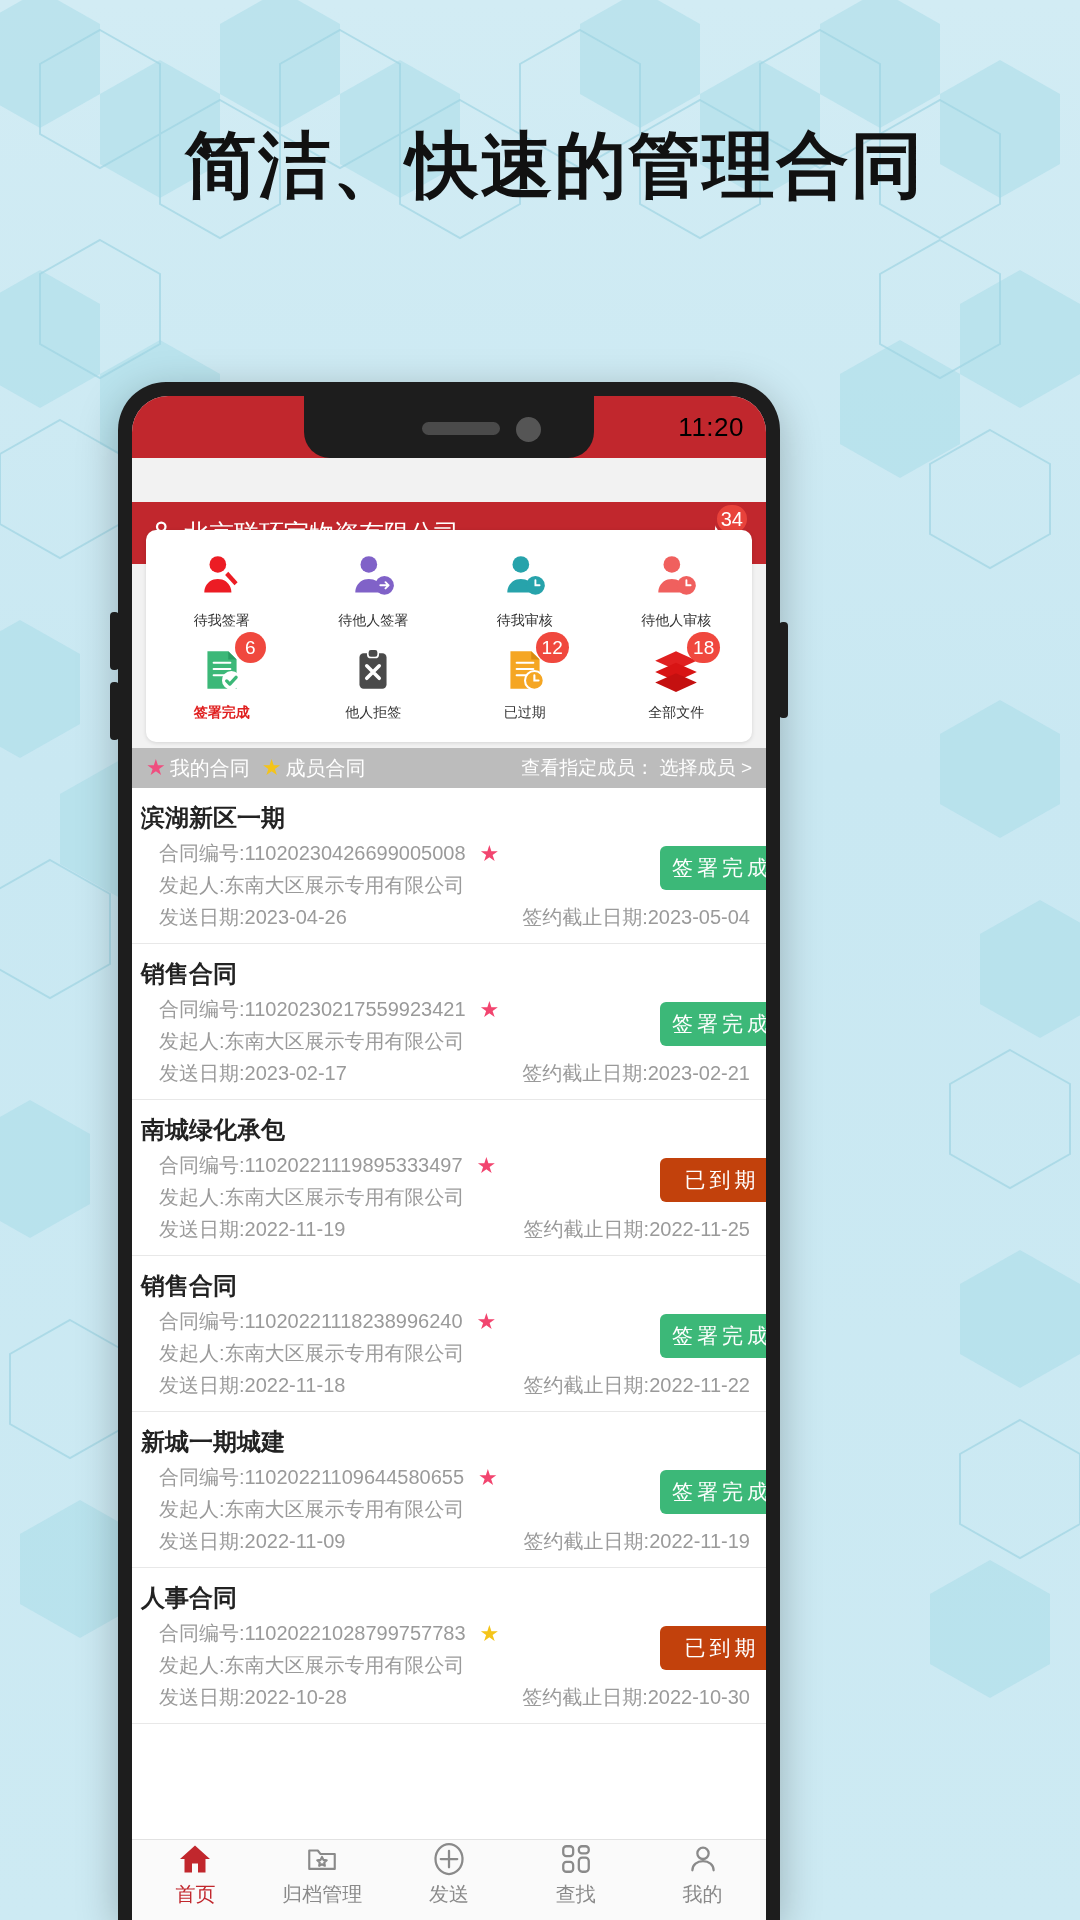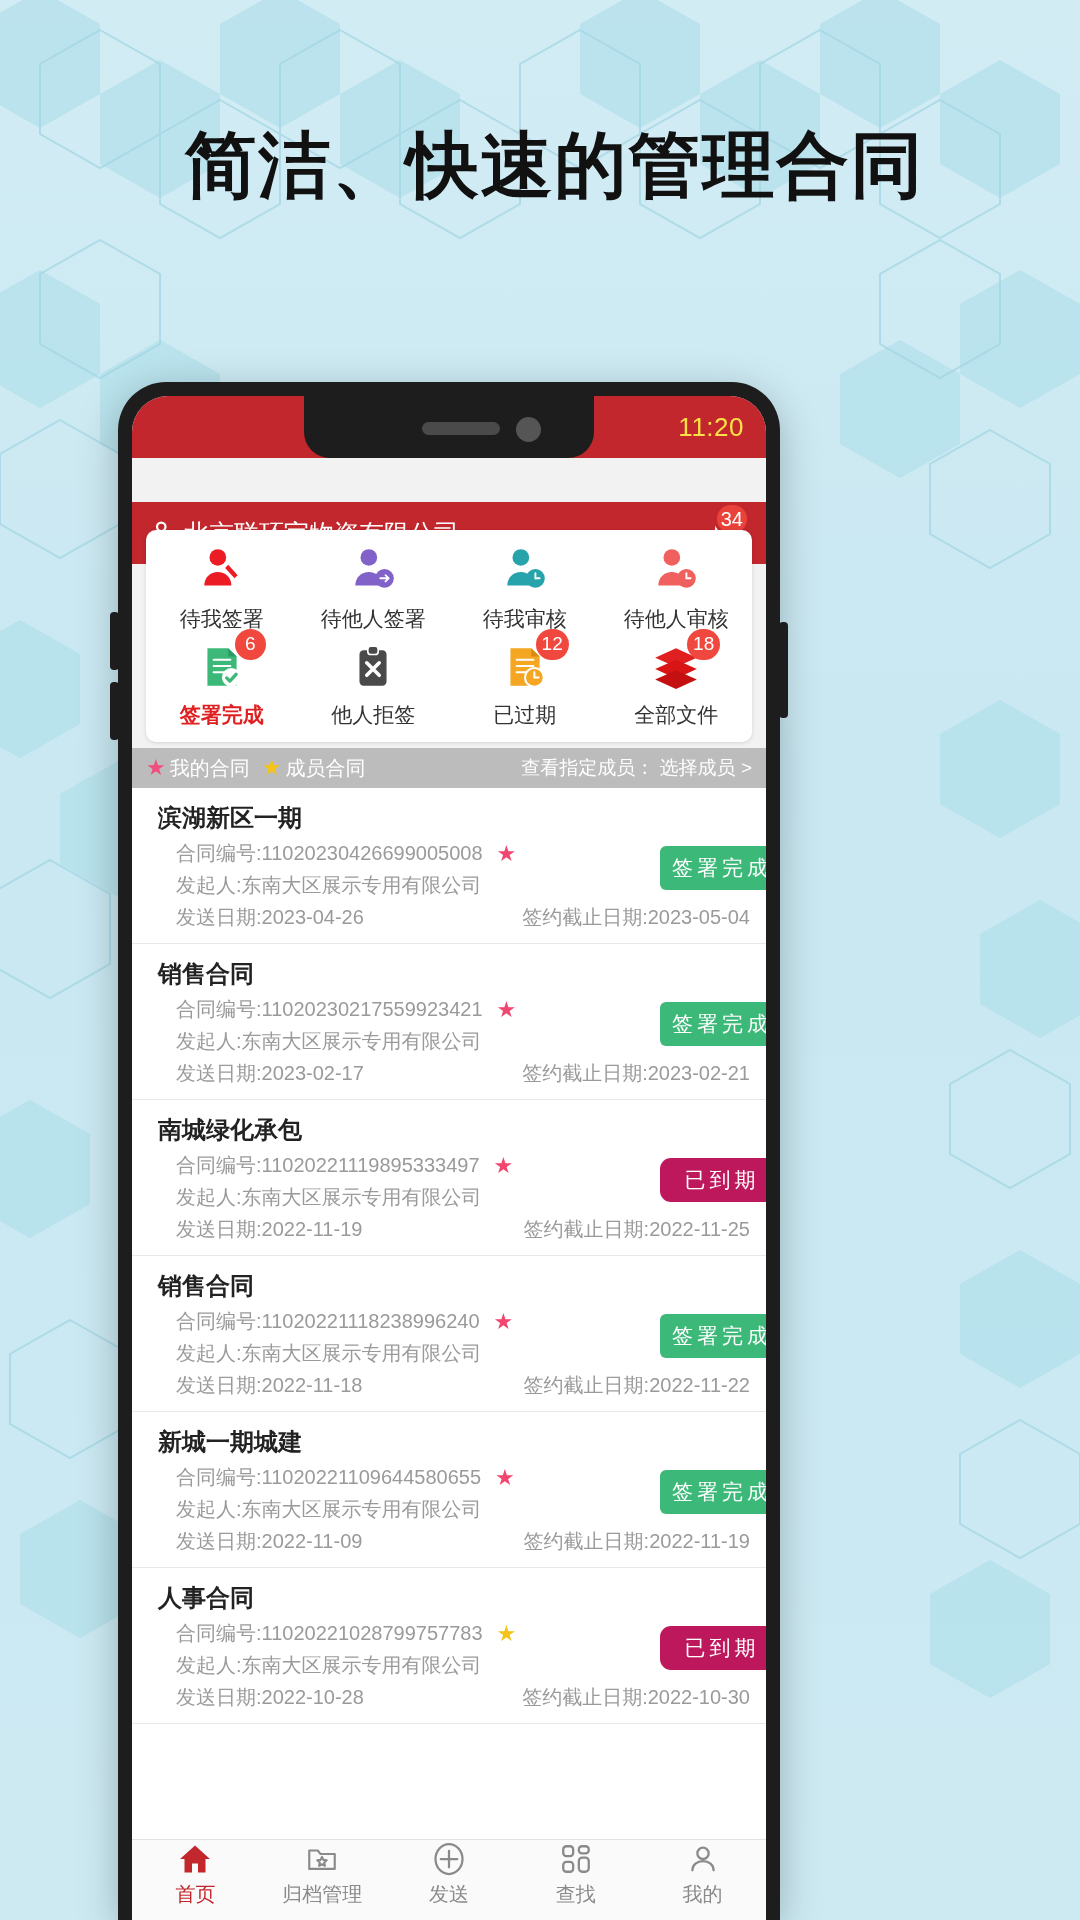--- a/index.html
+++ b/index.html
@@ -41,21 +41,21 @@
     border-radius:0 0 26px 26px;z-index:20;
   }
   .speaker{position:absolute;left:118px;top:26px;width:78px;height:13px;background:#4a4a4a;border-radius:7px;}
   .cam{position:absolute;left:212px;top:21px;width:25px;height:25px;background:#555;border-radius:50%;}
 
   .statusbar{
     position:absolute;top:0;left:0;right:0;height:62px;background:#c1272d;
     display:flex;align-items:center;justify-content:flex-end;
     padding-right:22px;box-sizing:border-box;z-index:10;
   }
-  .clock{color:#fde047;font-size:26px;letter-spacing:.5px;}
+  .clock{color:#000000;font-size:26px;letter-spacing:.5px;}
 
   .appheader{
     position:absolute;top:62px;left:0;right:0;height:62px;background:#c1272d;
     display:flex;align-items:center;padding-left:18px;box-sizing:border-box;margin-top:44px;
   }
   .appheader .user-ico{width:30px;height:30px;flex:0 0 auto;margin-right:4px;}
   .company{color:#fff;font-size:25px;white-space:nowrap;}
   .bell-wrap{position:absolute;right:18px;top:-2px;width:56px;height:62px;}
   .bell{position:absolute;right:6px;top:16px;width:34px;height:34px;}
   .bell-badge{
@@ -68,21 +68,21 @@
   
   .gridcard{
     position:absolute;top:134px;left:14px;right:14px;height:212px;
     background:#fff;border-radius:10px;box-shadow:0 1px 4px rgba(0,0,0,.12);
     display:flex;flex-direction:column;justify-content:space-evenly;
     padding:8px 0;box-sizing:border-box;
   }
   .gridrow{display:flex;}
   .cell{flex:1;display:flex;flex-direction:column;align-items:center;position:relative;}
   .cell .iconbox{position:relative;width:56px;height:56px;display:flex;align-items:center;justify-content:center;}
-  .cell .lbl{font-size:21px;color:#333;margin-top:6px;white-space:nowrap;}
+  .cell .lbl{font-size:14px;color:#333;margin-top:6px;white-space:nowrap;}
   .cell .lbl.active{color:#e02020;font-weight:bold;}
   .badge{
     position:absolute;right:-16px;top:-10px;min-width:31px;height:31px;
     border-radius:16px;background:#f0483e;color:#fff;font-size:19px;
     display:flex;align-items:center;justify-content:center;padding:0 6px;box-sizing:border-box;
   }
 
   
   .filterbar{
     position:absolute;top:352px;left:0;right:0;height:40px;background:#bcbcbc;
@@ -90,35 +90,35 @@
     color:#fff;font-size:20px;
   }
   .fb-left{display:flex;align-items:center;gap:2px;}
   .fb-left .star{font-size:22px;margin-right:2px;}
   .fb-left .s1{color:#ef4e7f;}
   .fb-left .s2{color:#f4c41a;margin-left:10px;}
   .fb-right{margin-left:auto;font-size:19px;white-space:nowrap;}
 
   
   .list{position:absolute;top:392px;left:0;right:0;bottom:80px;background:#fff;overflow:hidden;}
-  .item{position:relative;padding:14px 16px 10px 26px;border-bottom:1px solid #e8e8e8;box-sizing:border-box;}
+  .item{position:relative;padding:14px 16px 10px 9px;border-bottom:1px solid #e8e8e8;box-sizing:border-box;}
   .item .title{font-size:24px;font-weight:bold;color:#222;margin-bottom:6px;}
   .item .row{font-size:20px;color:#9a9a9a;margin:5px 0 5px 18px;display:flex;align-items:center;}
   .item .row .star{margin-left:14px;font-size:22px;}
   .star-pink{color:#f2456f;}
   .star-gold{color:#f4c41a;}
   .item .lastrow{display:flex;justify-content:space-between;align-items:center;
                  font-size:20px;color:#9a9a9a;margin:5px 0 2px 18px;}
   .status{
     position:absolute;right:-14px;top:58px;width:120px;height:44px;border-radius:6px;
     color:#fff;font-size:21px;display:flex;align-items:center;justify-content:center;
     letter-spacing:4px;box-sizing:border-box;padding-left:4px;
   }
   .status.green{background:#3cb878;}
-  .status.orange{background:#be185d;border-radius:11px;}
+  .status.orange{background:#c2410c;}
 
   
   .tabbar{
     position:absolute;bottom:0;left:0;right:0;height:80px;background:#fafafa;
     border-top:1px solid #e2e2e2;display:flex;align-items:flex-start;
   }
   .tab{flex:1;display:flex;flex-direction:column;align-items:center;justify-content:center;gap:3px;}
   .tab .ti{width:38px;height:38px;display:flex;align-items:center;justify-content:center;}
   .tab .tl{font-size:20px;color:#8a8a8a;}
   .tab.active .tl{color:#c1272d;}

